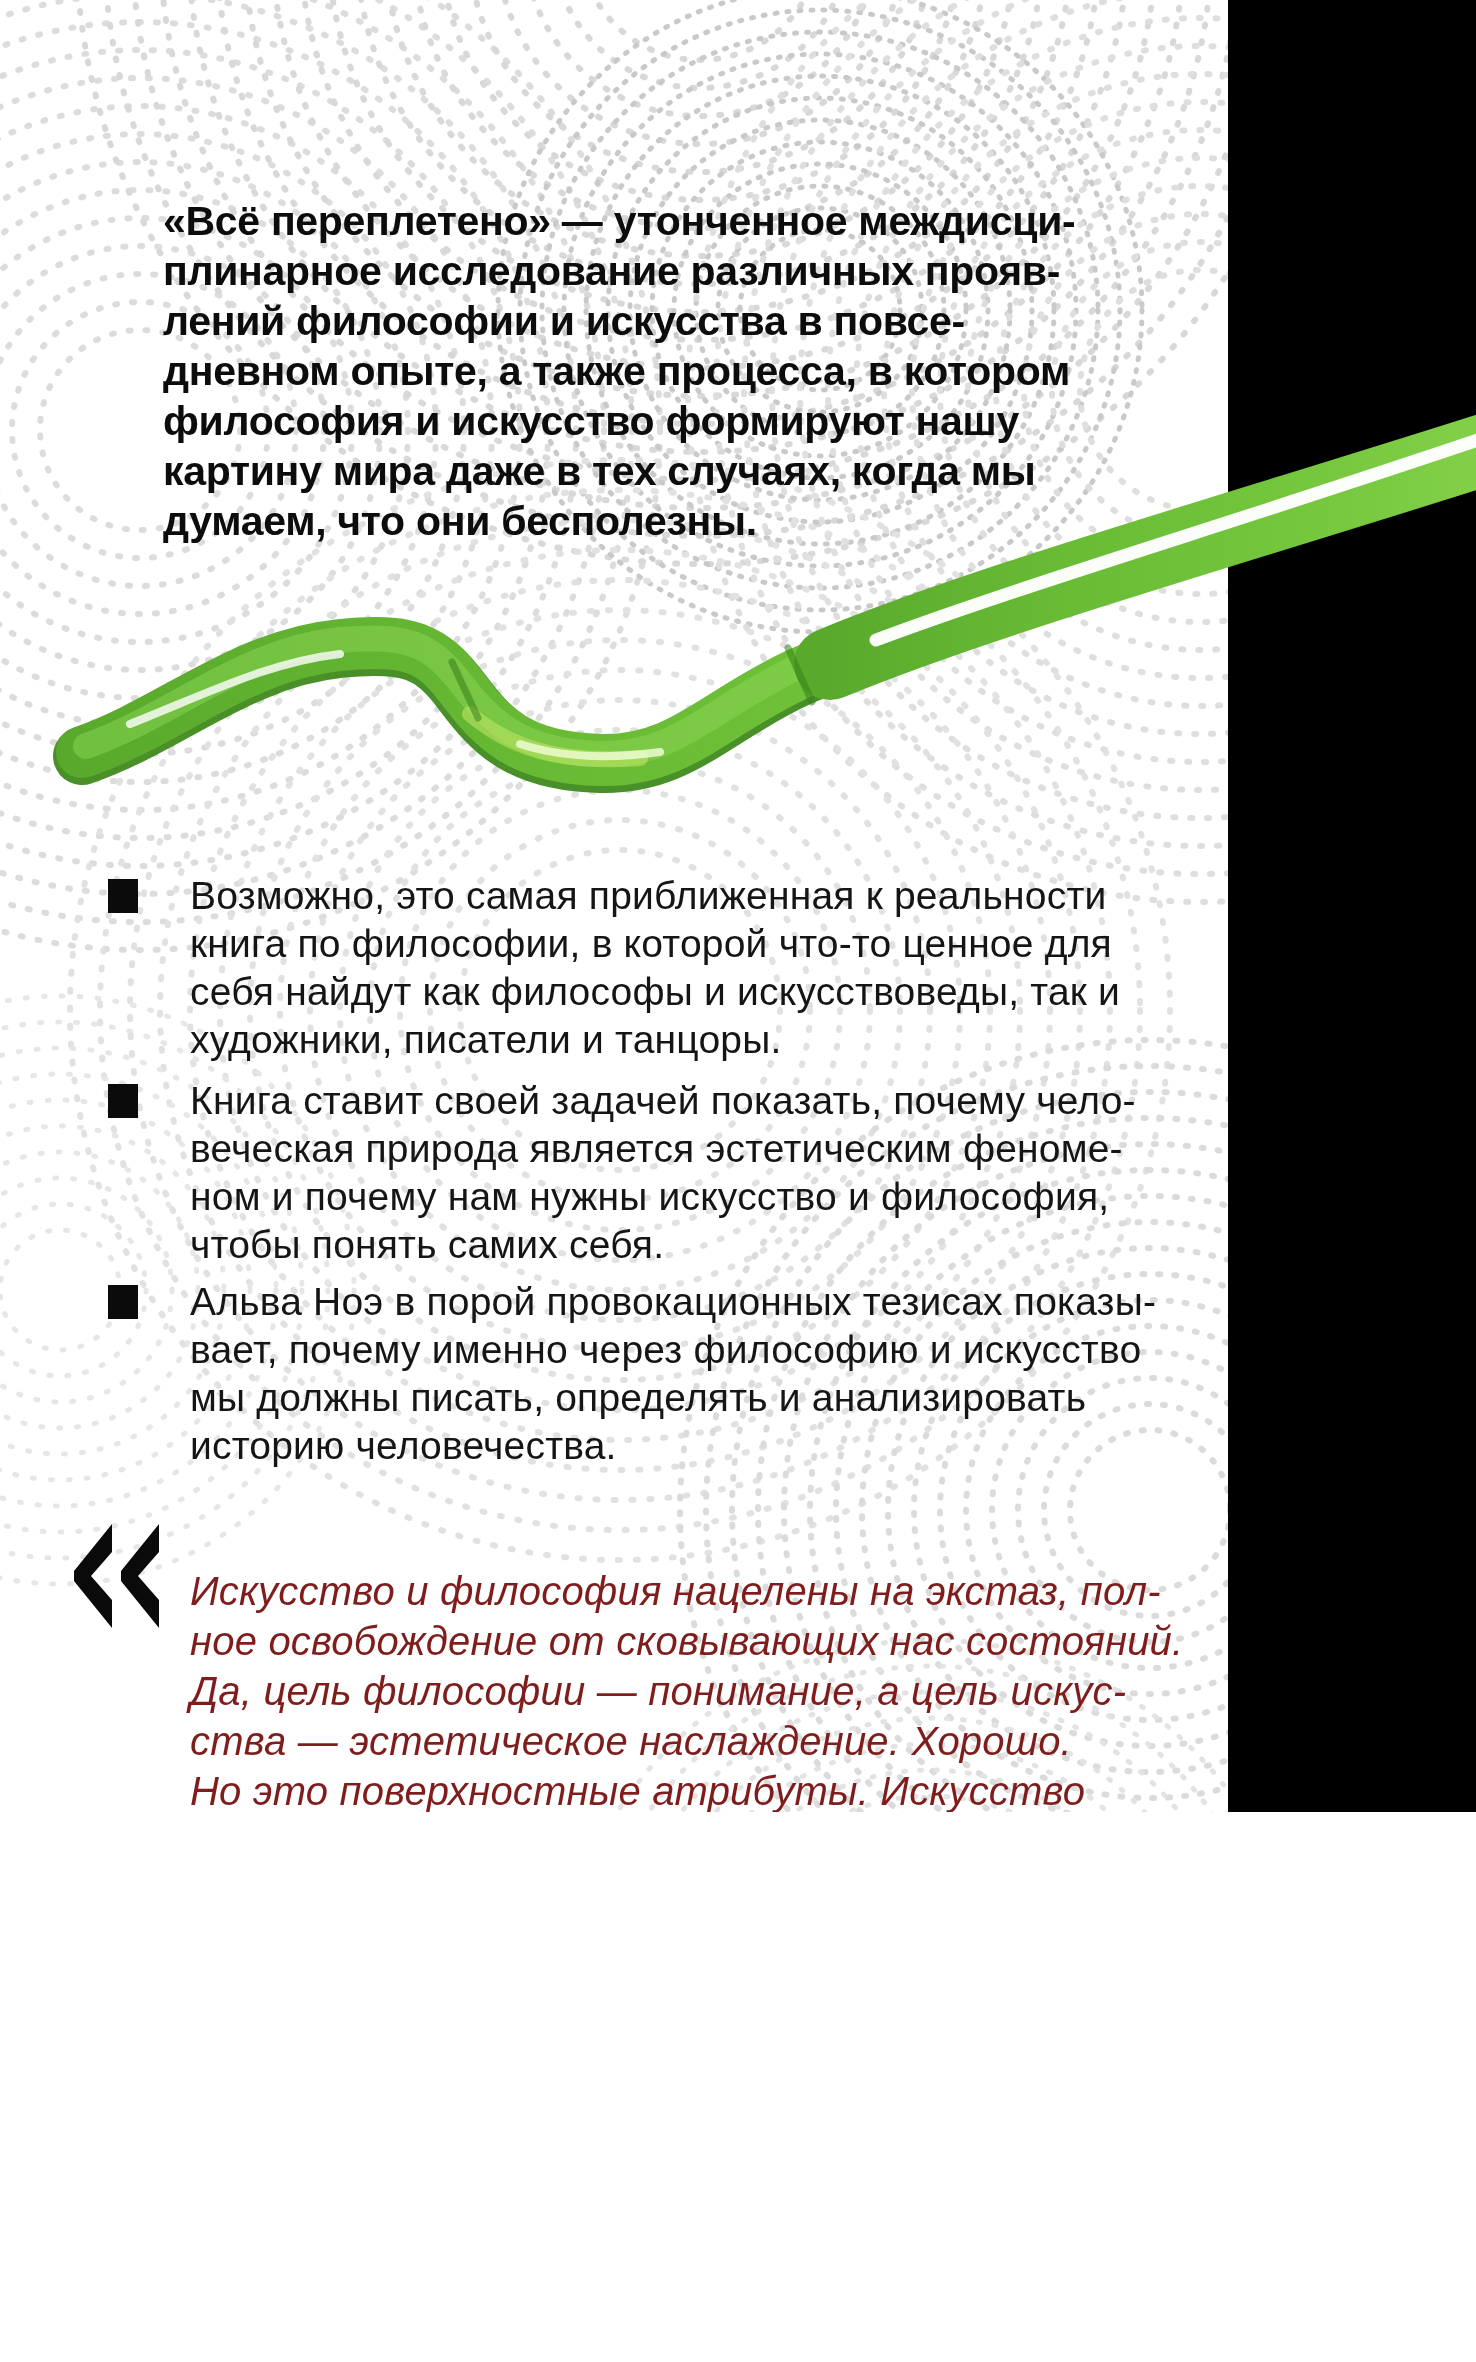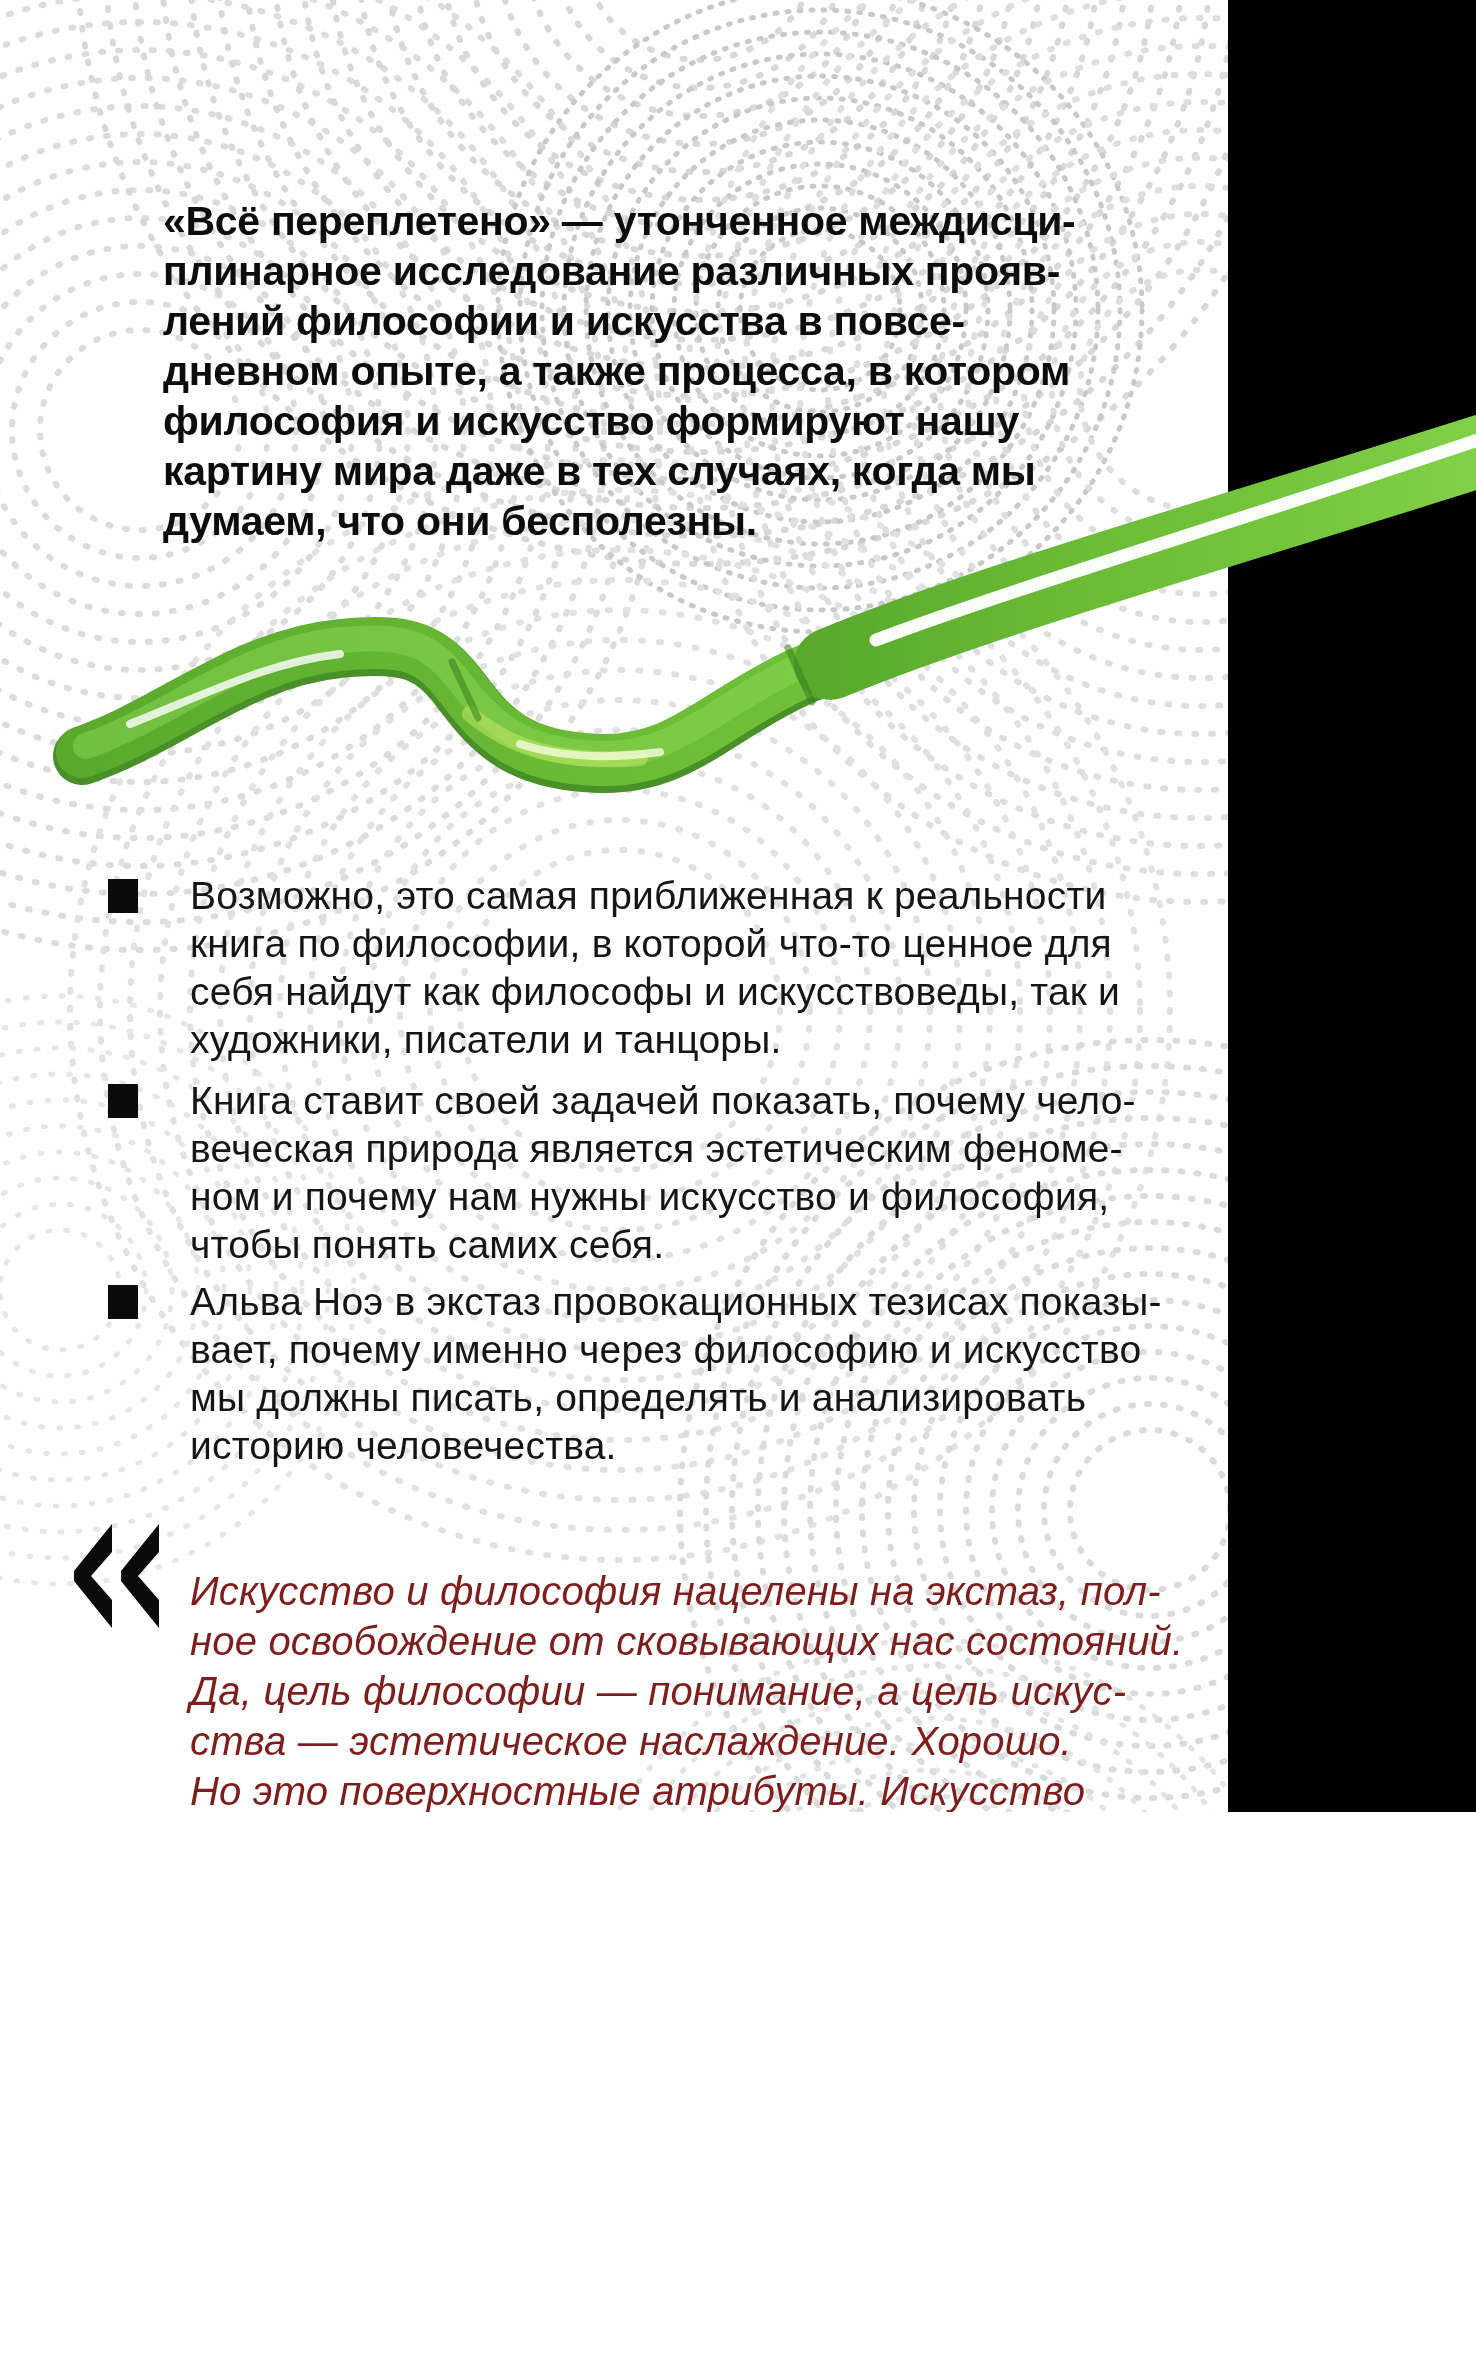--- a/index.html
+++ b/index.html
@@ -199,21 +199,21 @@
     <div class="bullet-item" id="bullet-1">
       <span class="sq"></span>
       <div class="btxt">Возможно, это самая приближенная к реальности
 книга по философии, в которой что-то ценное для
 себя найдут как философы и искусствоведы, так и
 художники, писатели и танцоры.</div>
     </div>
 
     <div class="bullet-item" id="bullet-3">
       <span class="sq"></span>
-      <div class="btxt">Альва Ноэ в экстаз провокационных тезисах показы-
+      <div class="btxt">Альва Ноэ в порой провокационных тезисах показы-
 вает, почему именно через философию и искусство
 мы должны писать, определять и анализировать
 историю человечества.</div>
     </div>
 
     <svg id="quote-mark" width="90" height="104" viewBox="0 0 90 104">
       <polygon points="38,0 0,47 0,57 38,104 38,76 17,52 38,28" fill="#0a0a0a"></polygon>
       <polygon points="85,0 47,47 47,57 85,104 85,76 64,52 85,28" fill="#0a0a0a"></polygon>
     </svg>
 

